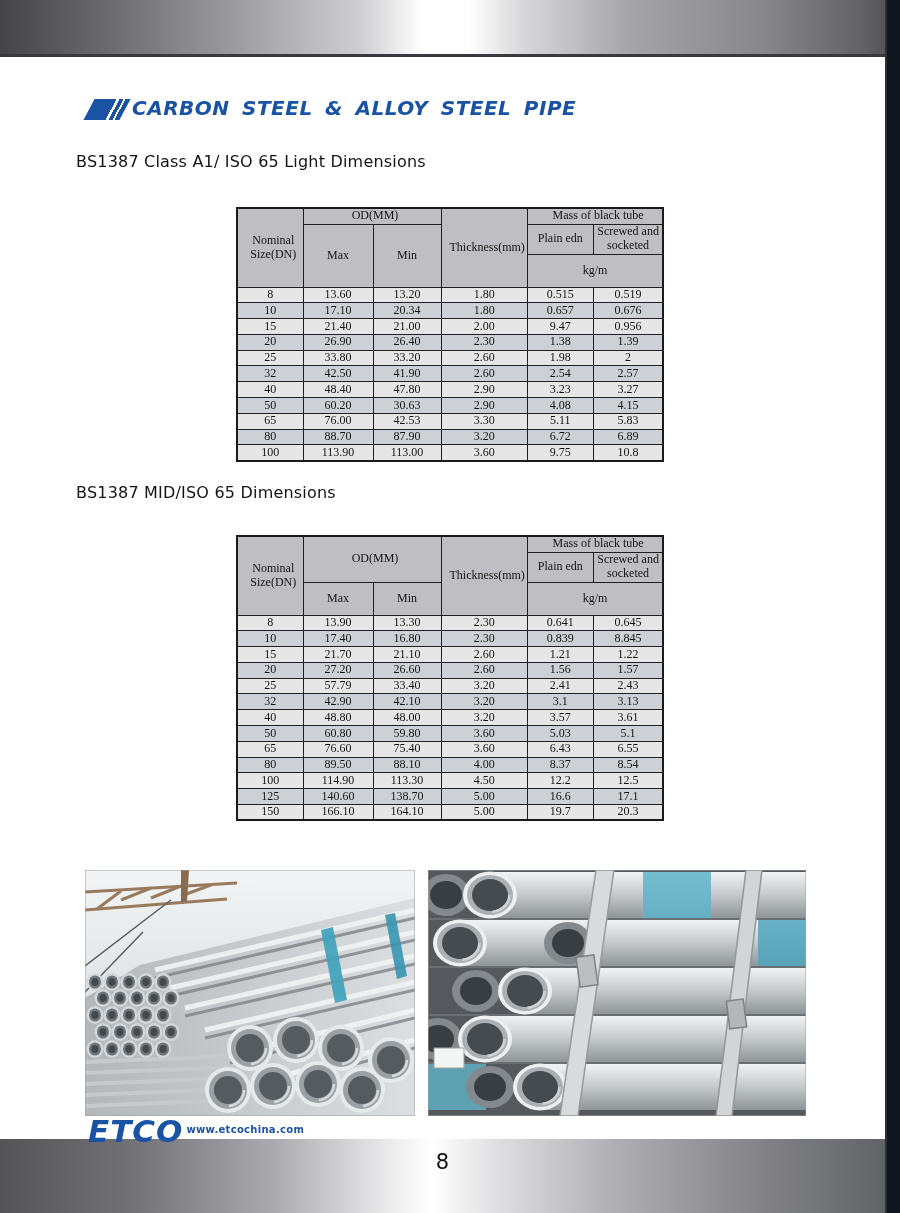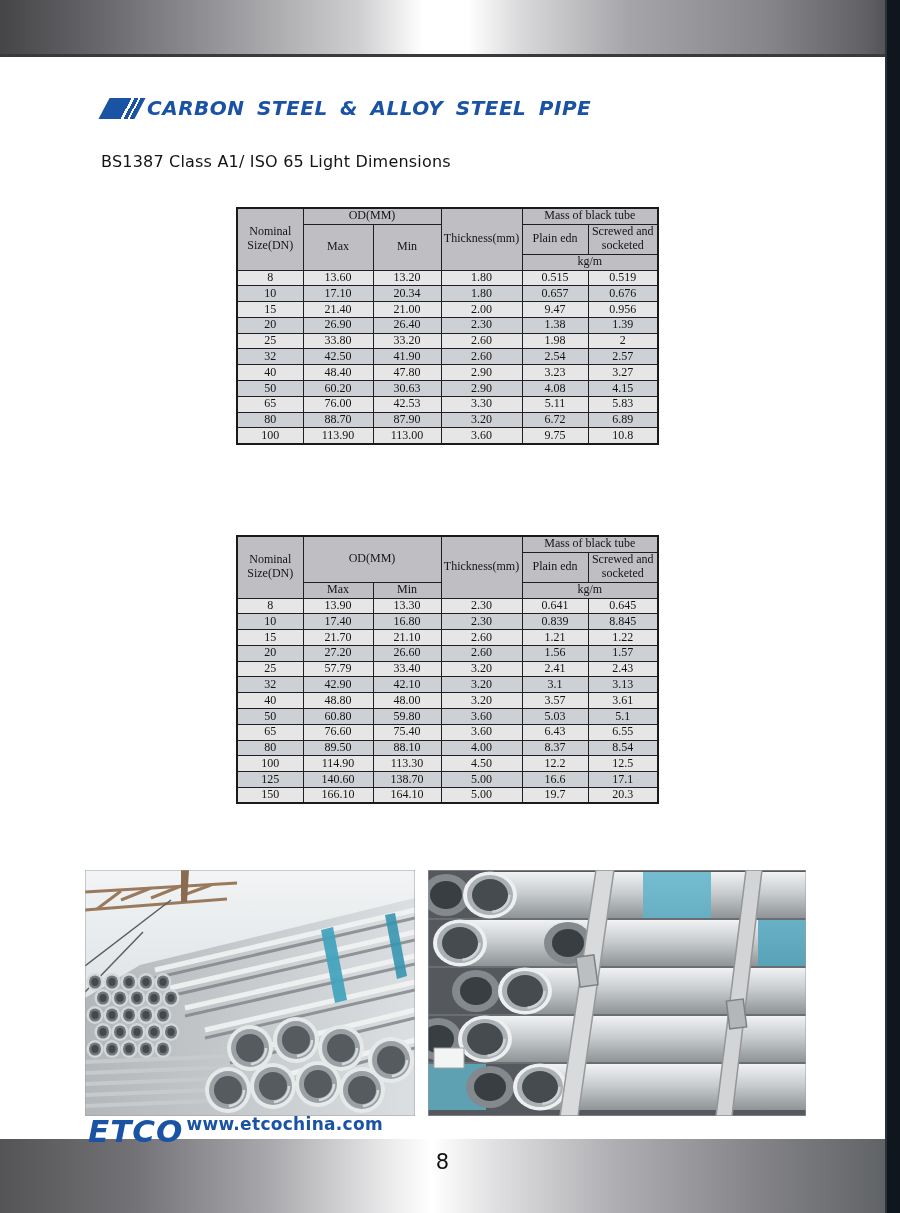--- a/index.html
+++ b/index.html
@@ -17,82 +17,82 @@
       #ffffff 47%, #ffffff 52%, #d8d8da 58%, #a5a5a9 70%,
       #87878b 85%, #626266 96%, #4a4a4e 100%);
     border-bottom:3px solid #3a3a3e;
   }
   
   .right-strip {
     position:absolute; right:0; top:0; width:15px; height:1213px;
     background:#10161e; border-left:2px solid #2a3138; z-index:30;
   }
   
-  .brand-header { position:absolute; left:104px; top:96px; display:flex; align-items:center; }
+  .brand-header { position:absolute; left:89px; top:96px; display:flex; align-items:flex-end; }
   .brand-logo {
     width:36px; height:21px; margin-right:7px; transform:skewX(-28deg);
     background:linear-gradient(to right,
       #1a52a4 0 22px, #ffffff 22px 25px, #1a52a4 25px 29px,
       #ffffff 29px 31px, #1a52a4 31px 36px);
   }
   .brand-title {
     color:#1a52a4; font-weight:bold; font-style:italic;
     font-size:20px; letter-spacing:0.5px; word-spacing:5px; white-space:nowrap;
   }
   
   .section-title {
-    position:absolute; left:101px; color:#141414;
+    position:absolute; left:76px; color:#141414;
     font-size:16px; letter-spacing:0.2px;
   }
   #title-light { top:152px; }
   #title-mid   { top:483px; }
   
   table.dim {
     position:absolute; left:236px; border-collapse:collapse;
     font-family:"Liberation Serif", serif; font-size:12px; color:#141414;
     table-layout:fixed; border:2px solid #1a1a1a;
   }
   #table-light { top:207px; }
   #table-mid   { top:535px; }
   table.dim th, table.dim td {
     border:1px solid #1f1f22; text-align:center; vertical-align:middle;
     padding:0 2px; line-height:1.15; font-weight:normal; overflow:hidden;
   }
   table.dim th { background:#bfbfc3; }
-  table.dim tr.h1 th { height:16px; }
+  table.dim tr.h1 th { height:16px;padding-left:8px; }
   table.dim tr.h2 th { height:30px; }
-  table.dim tr.h3 th { height:16px; }
+  table.dim tr.h3 th { height:33px; }
   table.dim td { height:15.8px; }
   table.dim tbody tr:nth-child(odd)  td { background:#e6e6e6; }
   table.dim tbody tr:nth-child(even) td { background:#cdd0d4; }
   col.c1{width:66px;} col.c2{width:70px;} col.c3{width:68px;}
   col.c4{width:81px;} col.c5{width:66px;} col.c6{width:70px;}
   
   .photo { position:absolute; top:870px; height:246px; overflow:hidden; }
   #photo-left  { left:85px;  width:330px; }
   #photo-right { left:428px; width:378px; }
   .photo svg { display:block; width:100%; height:100%; }
   
   .footer-bar {
     position:absolute; left:0; top:1139px; width:900px; height:74px;
     background:linear-gradient(to right,
       #545456 0%, #737377 15%, #a9a9ad 30%, #eeeeef 44%,
       #ffffff 48%, #e0e0e2 55%, #b0b0b4 68%, #828286 85%, #5c5f62 100%);
     z-index:10;
   }
   .footer-logo {
     position:absolute; left:88px; top:1116px; z-index:20;
-    display:flex; align-items:flex-start;
+    display:flex; align-items:center;
   }
   .footer-logo .etco {
     color:#1a52a4; font-weight:bold; font-style:italic;
     font-size:31px; line-height:1; letter-spacing:1px;
   }
   .footer-logo .site {
-    color:#1a52a4; font-weight:bold; font-size:17px; line-height:1;
+    color:#1a52a4; font-weight:bold; font-size:10px; line-height:1;
     margin-left:3px; margin-bottom:3px; letter-spacing:0.3px;
   }
   .page-number {
     position:absolute; left:0; top:1150px; width:885px; text-align:center;
     font-size:21px; color:#111; z-index:15;
   }
 </style>
 </head>
 <body>
 
@@ -219,20 +219,21 @@
           <td>100</td>
           <td>113.90</td>
           <td>113.00</td>
           <td>3.60</td>
           <td>9.75</td>
           <td>10.8</td>
         </tr>
       </tbody>
   </table>
 
+  <div class="section-title" id="title-mid">BS1387 MID/ISO 65 Dimensions</div>
 
   <table class="dim" id="table-mid">
     <colgroup>
       <col class="c1">
         <col class="c2">
         <col class="c3">
         <col class="c4">
         <col class="c5">
         <col class="c6">
     </colgroup>

